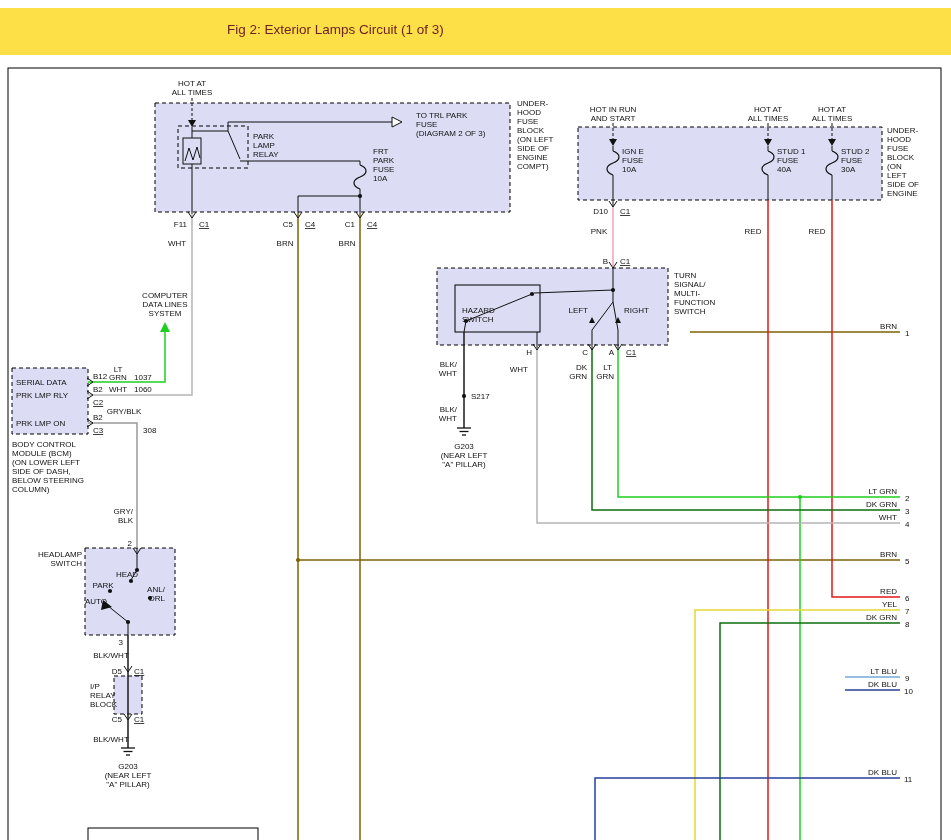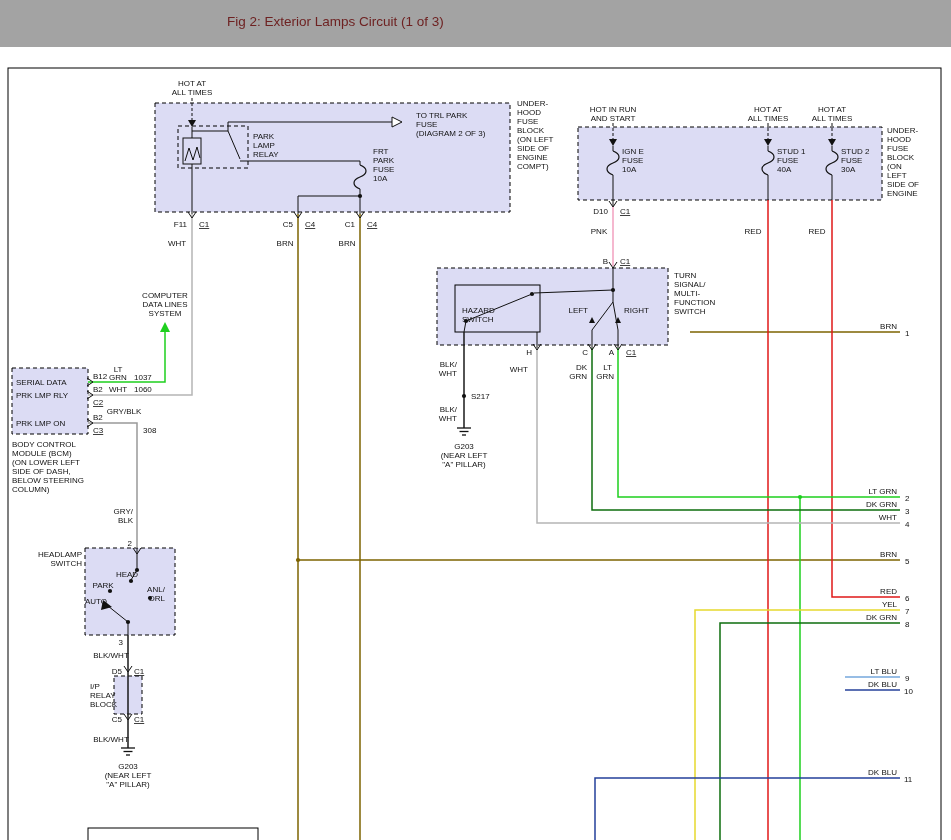--- a/index.html
+++ b/index.html
@@ -1,17 +1,17 @@
 <!DOCTYPE html>
 <html><head>
 <meta charset="utf-8">
 <style>
   html,body{margin:0;padding:0;background:#fff;width:951px;height:840px;overflow:hidden;}
   body{font-family:"Liberation Sans",sans-serif;position:relative;}
-  #header{position:absolute;left:0;top:0;width:951px;height:47px;background:#a3a3a3;}
+  #header{position:absolute;left:0;top:8px;width:951px;height:47px;background:#fde047;}
   #title{position:absolute;left:227px;top:14px;font-size:13.5px;color:#6e2222;white-space:nowrap;}
   svg{position:absolute;left:0;top:0;}
   text{font-family:"Liberation Sans",sans-serif;fill:#111;}
 </style>
 </head>
 <body>
 
 <div id="header">
   <span id="title">Fig 2: Exterior Lamps Circuit (1 of 3)</span>
 </div>

